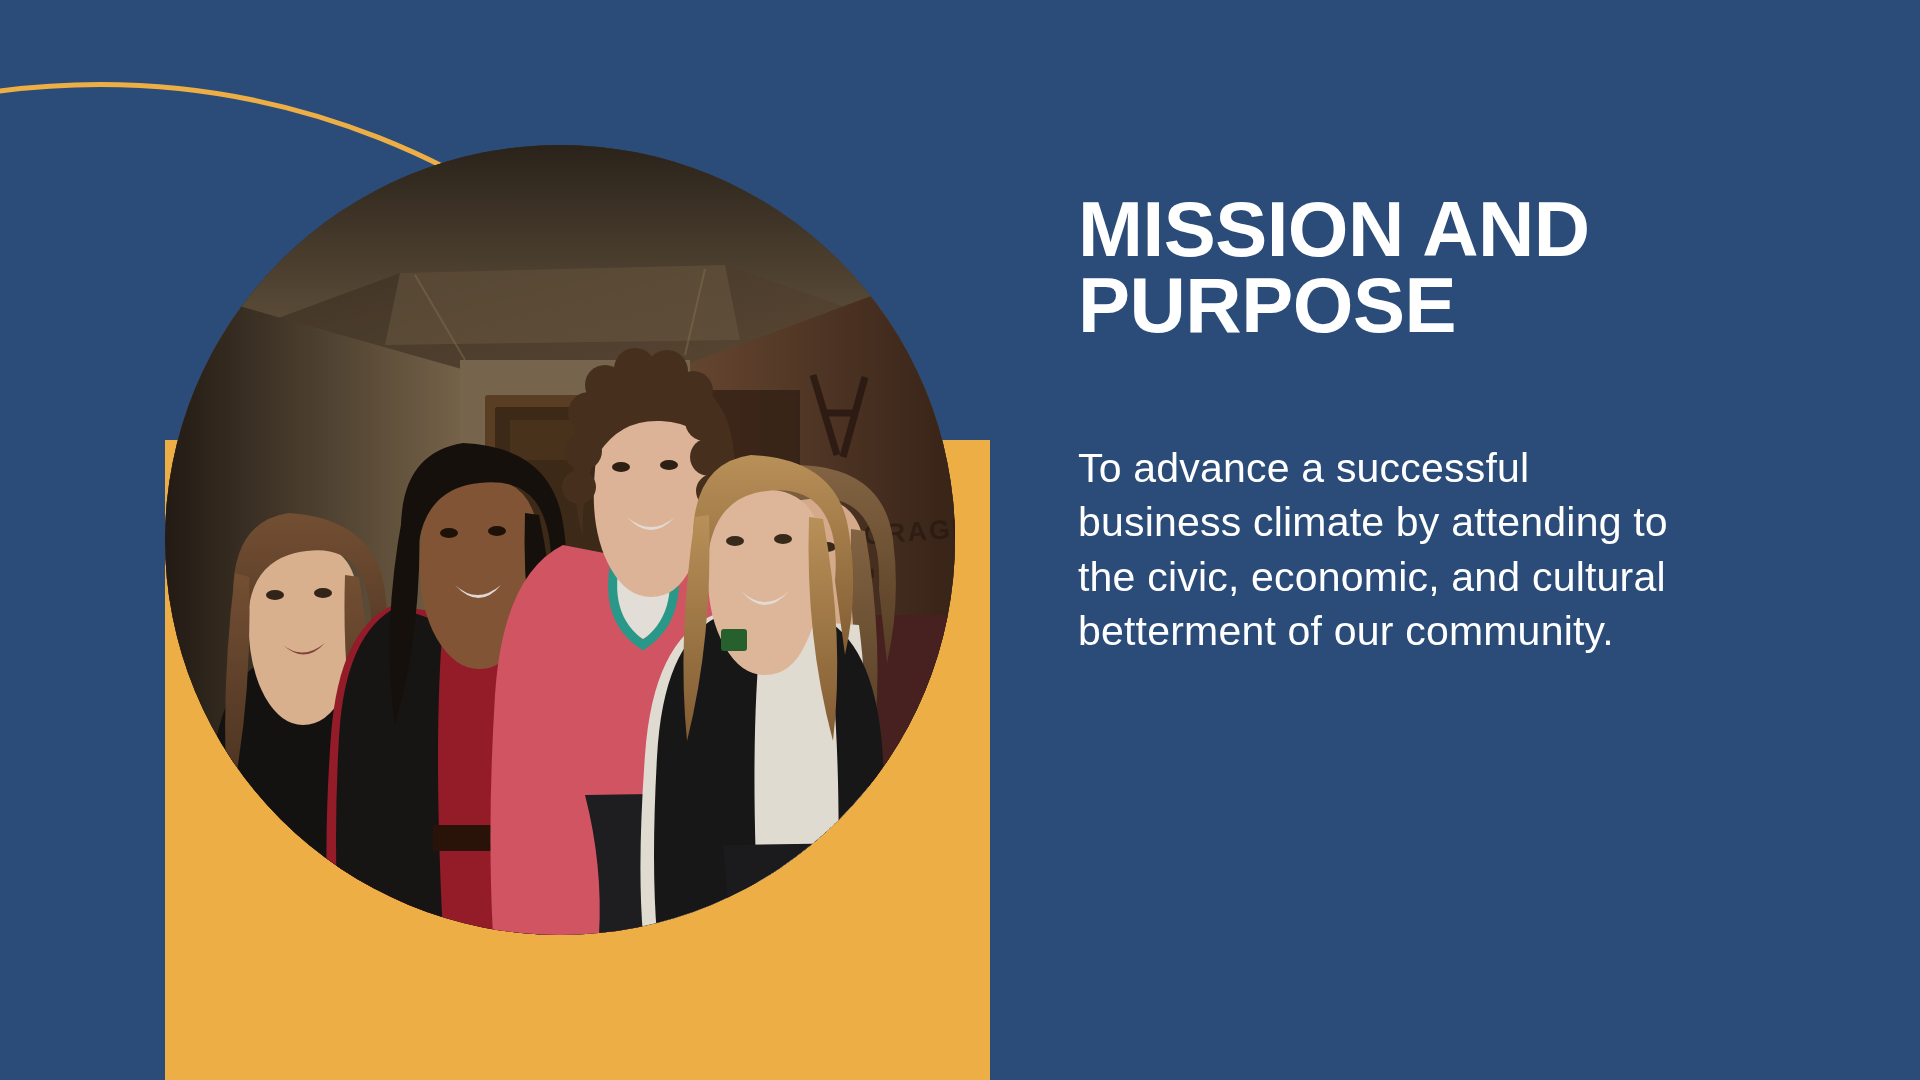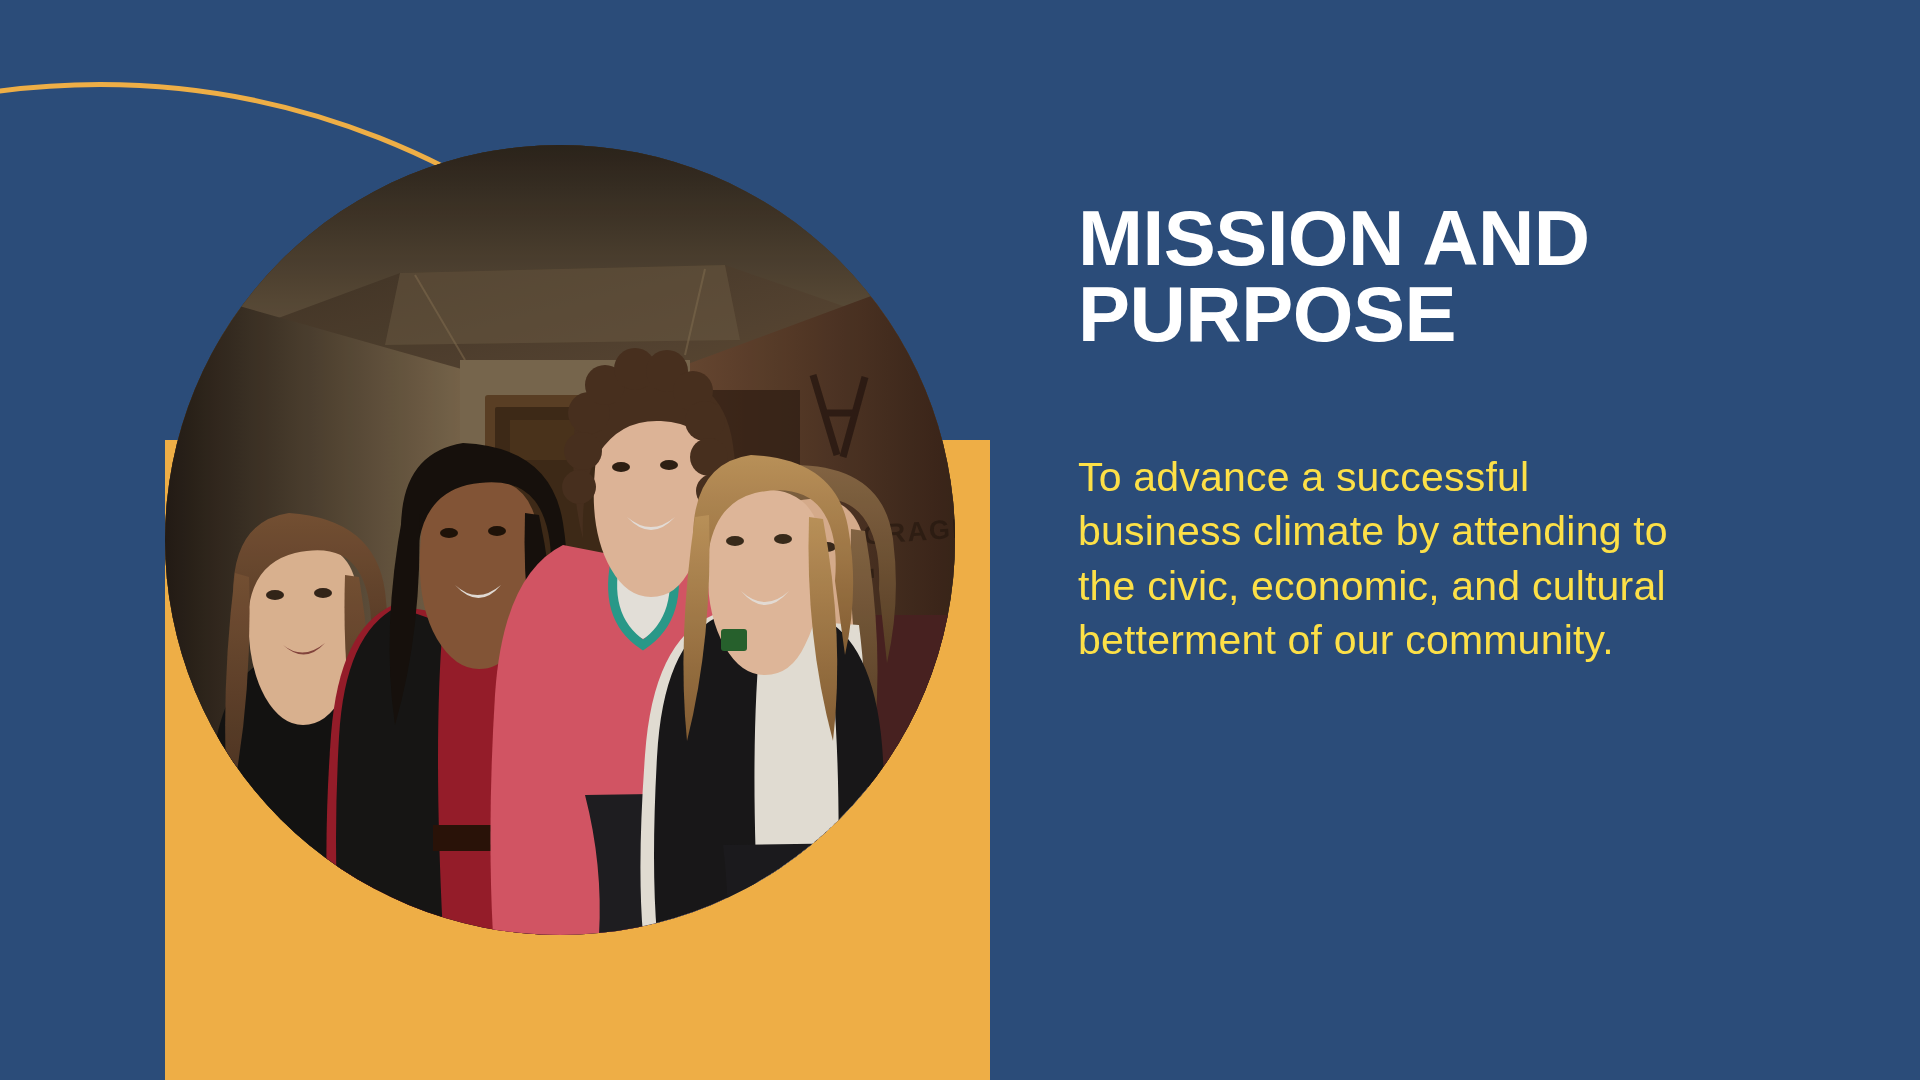--- a/index.html
+++ b/index.html
@@ -52,38 +52,38 @@
     border-radius: 50%;
     overflow: hidden;
     background: #3a2d20;
   }
   .photo-circle svg { display: block; width: 100%; height: 100%; }
 
   
   .text-col {
     position: absolute;
     left: 1078px;
-    top: 200px;
+    top: 191px;
     width: 700px;
   }
 
   .slide-title {
     color: #ffffff;
     font-family: "Liberation Sans", sans-serif;
     font-weight: 700;
     font-size: 78px;
     line-height: 0.98;
     letter-spacing: -0.5px;
     text-transform: uppercase;
     margin-bottom: 0;
     max-width: 680px;
   }
 
   .slide-body {
-    color: #fde047;
+    color: #ffffff;
     font-family: "Liberation Sans", sans-serif;
     font-weight: 400;
     font-size: 41px;
     line-height: 1.33;
     letter-spacing: 0.2px;
     margin-top: 97px;
     max-width: 600px;
   }
 </style>
 </head>

